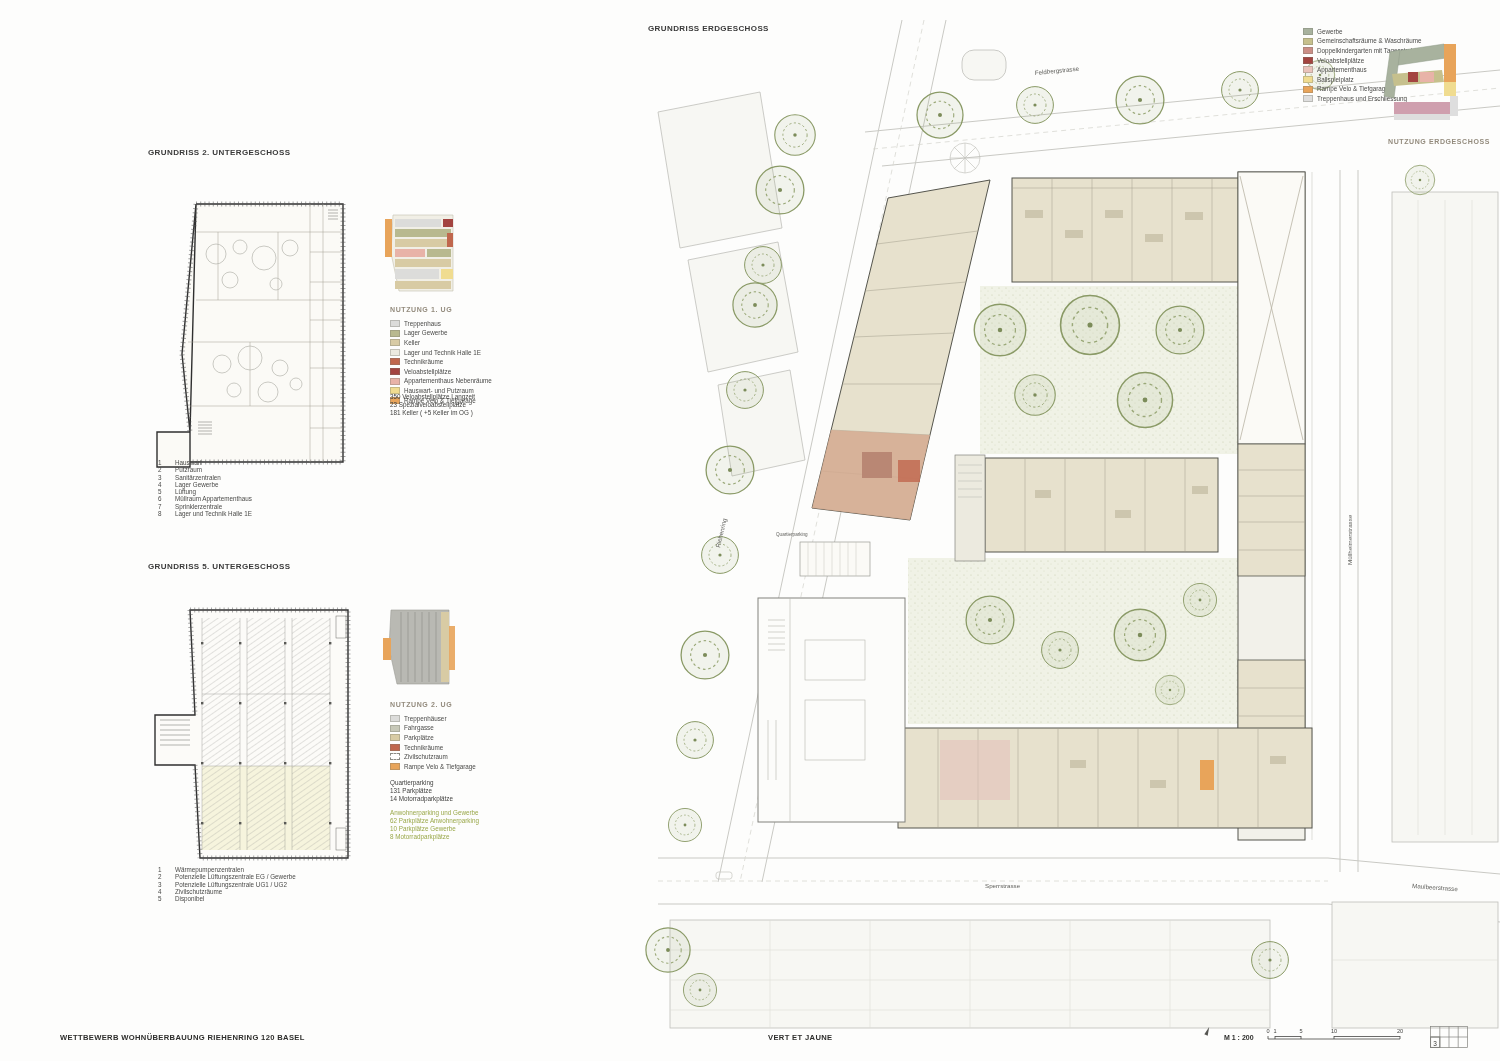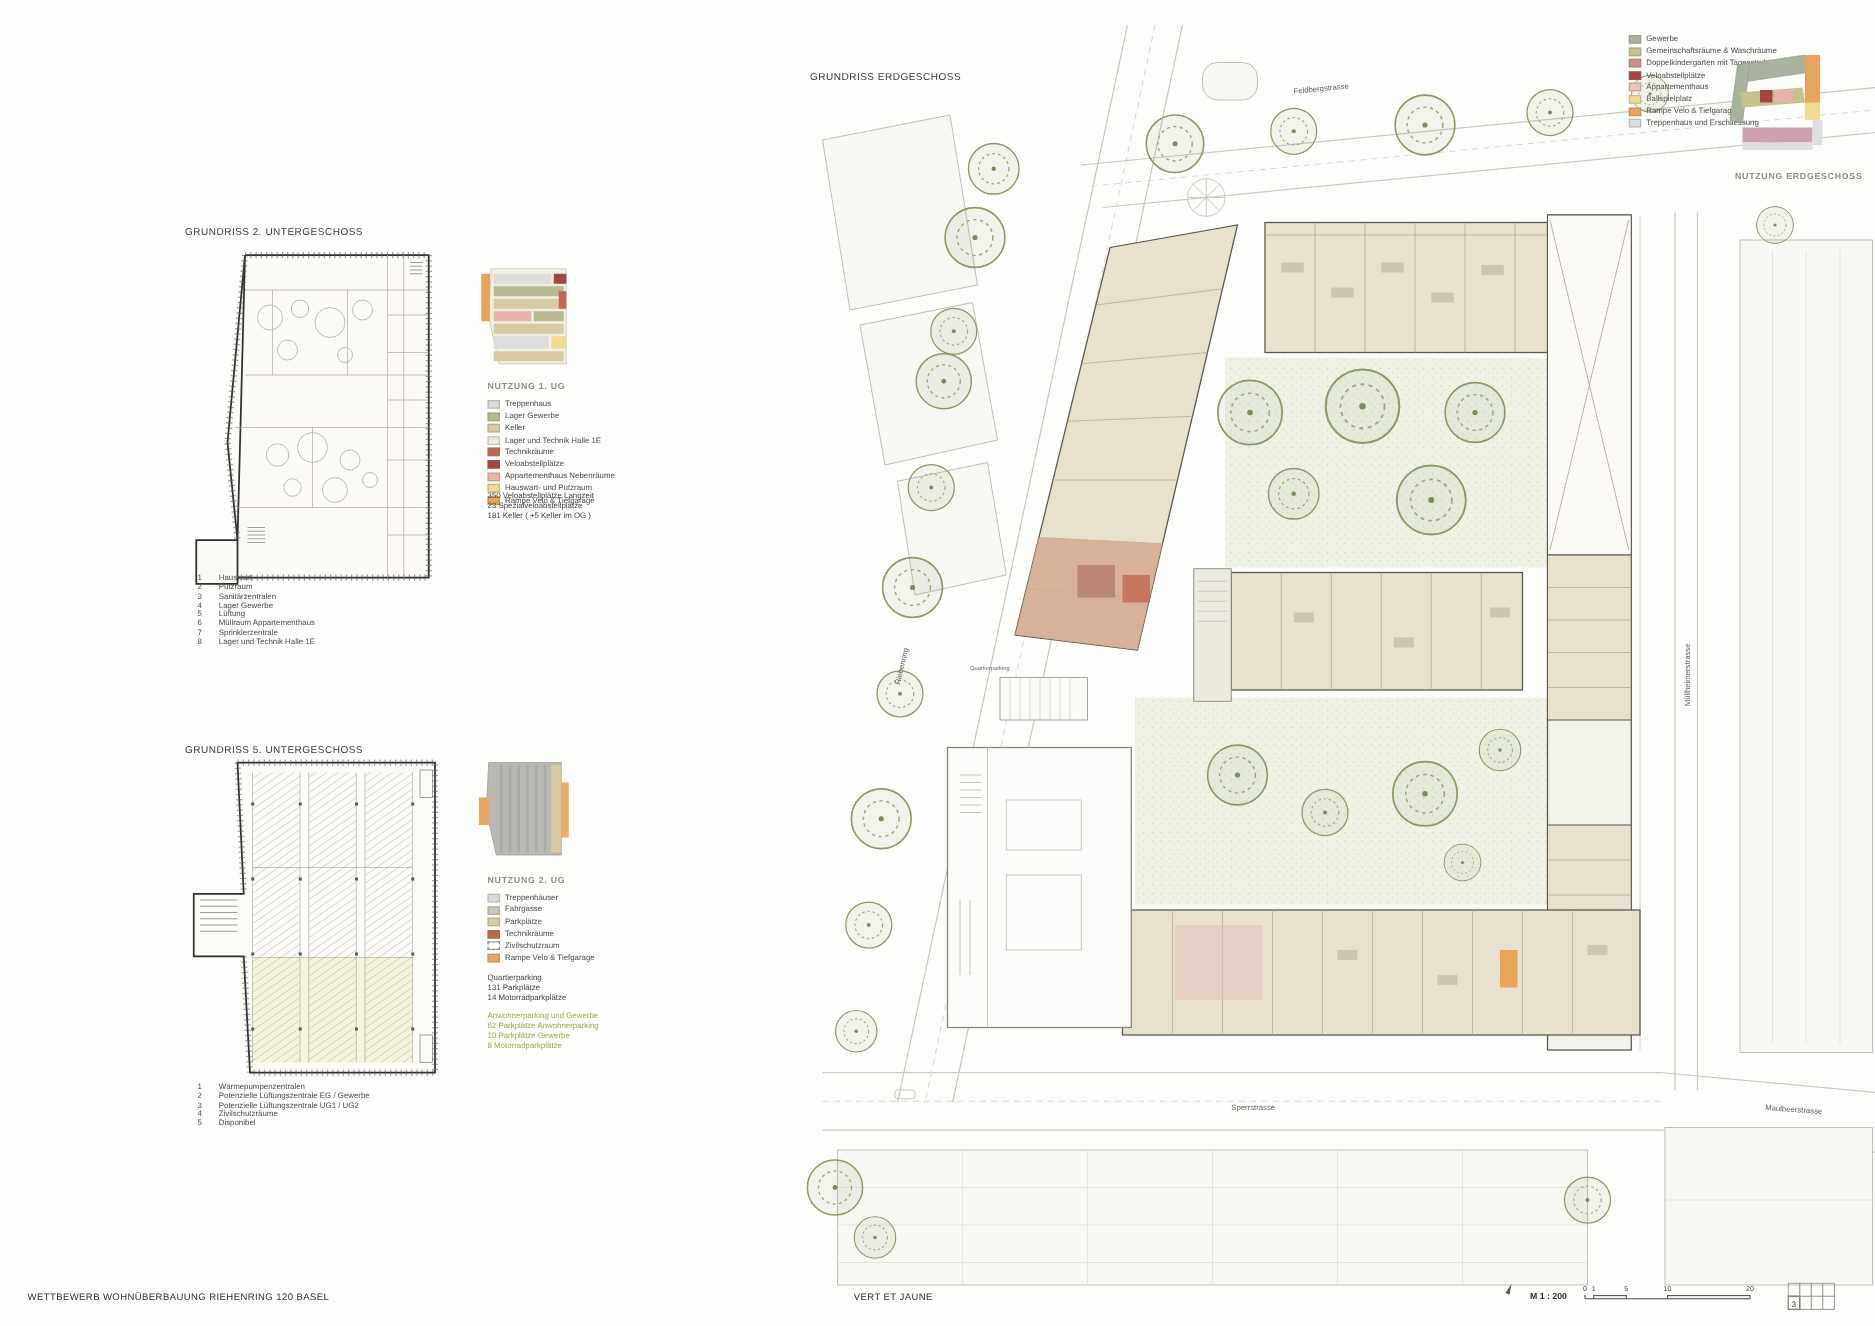--- a/index.html
+++ b/index.html
@@ -1,32 +1,32 @@
 <!DOCTYPE html>
 <html><head>
 <meta charset="utf-8">
 <style>
   html,body{margin:0;padding:0;background:#eceae7;}
   #sheet{position:relative;width:1500px;height:1061px;background:#fdfdfc;outline:1px solid #dcdcd8;
          font-family:"Liberation Sans",sans-serif;color:#3b3b3b;overflow:hidden;}
   .abs{position:absolute;}
-  .plan-title{font-size:8px;font-weight:400;letter-spacing:.4px;color:#3a3a3a;white-space:nowrap;margin-top:33px;}
+  .plan-title{font-size:8px;font-weight:700;letter-spacing:.4px;color:#3a3a3a;white-space:nowrap;}
   .nutzung-title{font-size:7px;font-weight:700;letter-spacing:.6px;color:#938b7d;white-space:nowrap;}
   .legend{display:flex;flex-direction:column;gap:2.6px;}
   .legend-row{display:flex;align-items:center;gap:4px;line-height:5.5px;}
   .swatch{width:8px;height:5px;flex:0 0 8px;border:0.5px solid rgba(120,120,110,.35);}
   .swatch.dashed{border:0.7px dashed #8a8a84;background:#fff !important;}
   .legend-label{font-size:6.3px;color:#4a4a48;white-space:nowrap;}
   .stats{font-size:6.3px;line-height:8px;color:#3f3f3d;}
   .stats.green{color:#9aa84a;}
   .keylist{font-size:6.3px;line-height:7.3px;color:#4a4a48;}
   .keyrow{display:flex;}
   .knum{width:17px;flex:0 0 17px;}
   .klabel{white-space:nowrap;}
-  .footer-text{font-size:7.6px;font-weight:400;letter-spacing:.35px;color:#2e2e2c;white-space:nowrap;}
+  .footer-text{font-size:7.6px;font-weight:700;letter-spacing:.35px;color:#2e2e2c;white-space:nowrap;margin-left:38px;}
   .scale-label{font-size:7px;font-weight:700;color:#2e2e2c;white-space:nowrap;}
   svg text{font-family:"Liberation Sans",sans-serif;}
 </style>
 </head>
 <body>
 
 <div id="sheet">
 
   <div class="abs plan-title" style="left:148px;top:148px;">GRUNDRISS 2. UNTERGESCHOSS</div>
 
@@ -540,21 +540,21 @@
     <rect x="30" y="34" width="10" height="10" fill="#a34440"></rect>
     <rect x="42" y="34" width="14" height="10" fill="#e8b3a8"></rect>
     <rect x="66" y="44" width="12" height="14" fill="#f0dc90"></rect>
     <rect x="16" y="64" width="56" height="12" fill="#cf9fae"></rect>
     <rect x="16" y="76" width="56" height="6" fill="#dedede"></rect>
     <rect x="72" y="58" width="8" height="20" fill="#dedede"></rect>
   </svg>
   <div class="abs nutzung-title" style="left:1388px;top:138px;">NUTZUNG ERDGESCHOSS</div>
 
   <div class="abs footer-text" style="left:22px;top:1033px;">WETTBEWERB WOHNÜBERBAUUNG RIEHENRING 120 BASEL</div>
-  <div class="abs footer-text" style="left:683px;top:1033px;">VERT ET JAUNE</div>
+  <div class="abs footer-text" style="left:730px;top:1033px;">VERT ET JAUNE</div>
 
   <svg class="abs" style="left:1196px;top:1025px;" width="20" height="20" viewBox="0 0 20 20">
     <g transform="rotate(22 10 10)" stroke="#55555
 1" stroke-width="0.8" fill="none">
       <circle cx="10" cy="10" r="8"></circle>
       <path d="M10,1.5 L11.8,10 L10,18.5 L8.2,10 Z"></path>
       <path d="M1.5,10 L10,8.2 L18.5,10 L10,11.8 Z"></path>
       <path d="M10,1.5 L11.8,10 L8.2,10 Z" fill="#555551"></path>
     </g>
   </svg>

